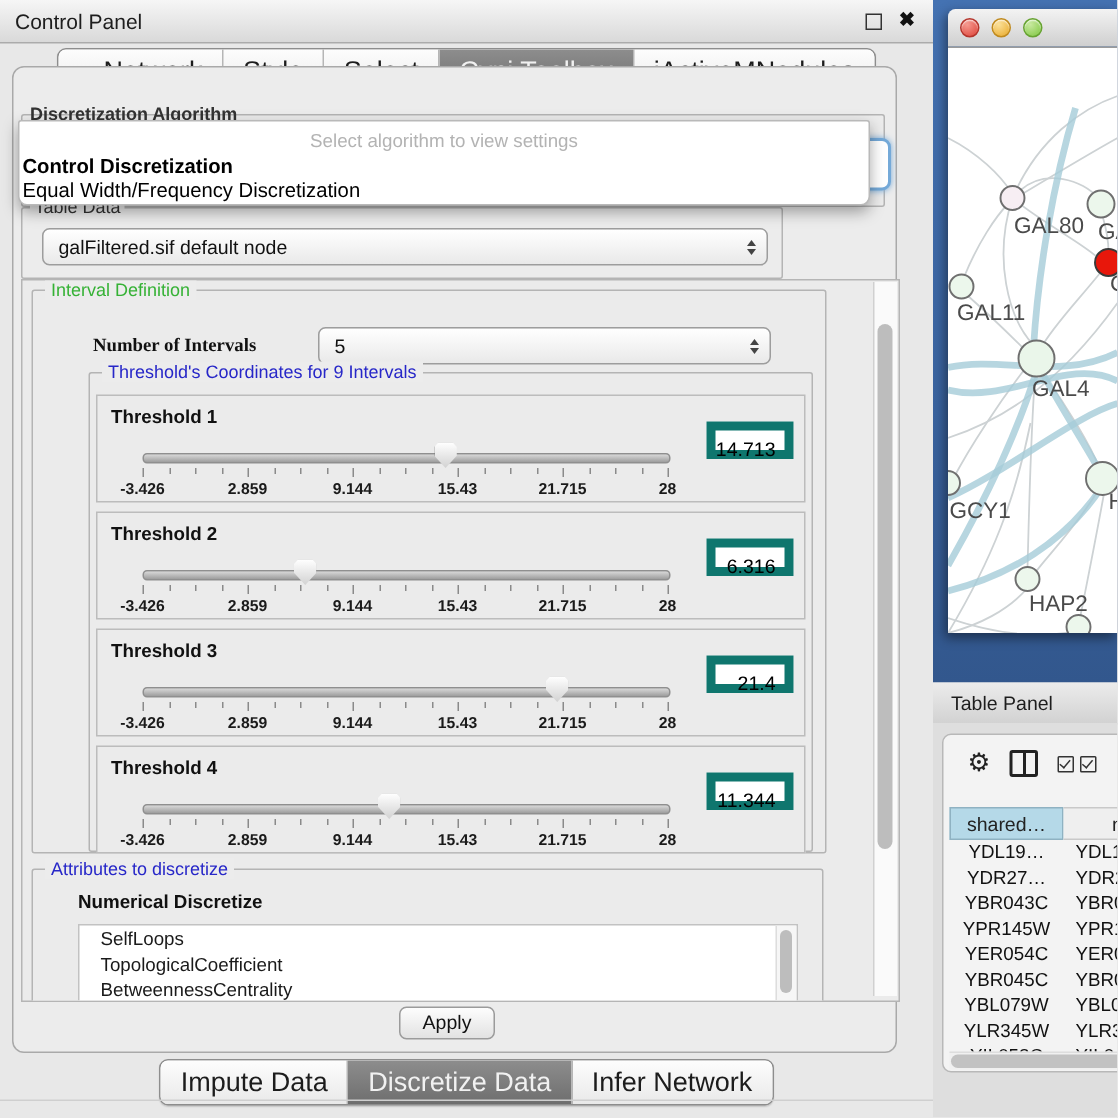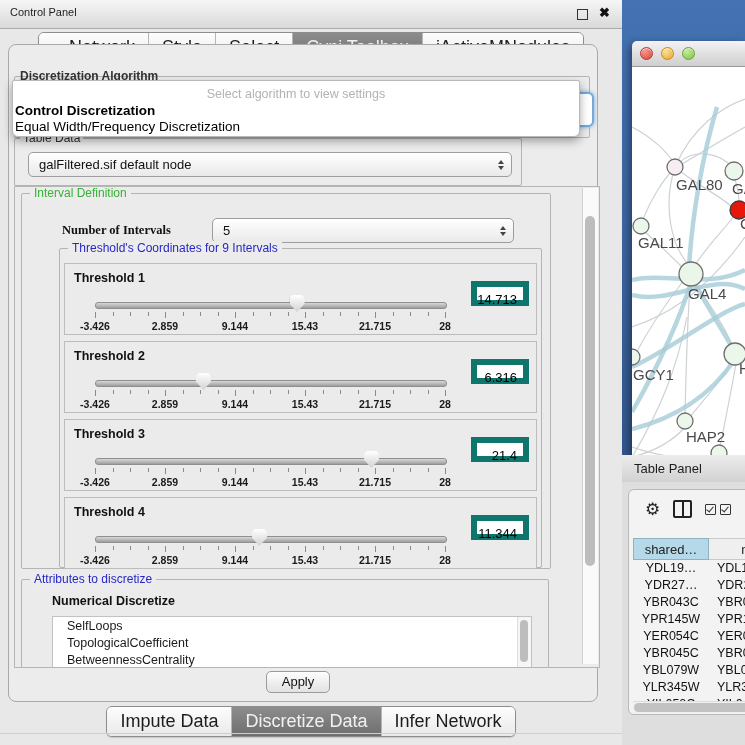--- a/index.html
+++ b/index.html
@@ -2,21 +2,21 @@
 <html><head>
 <meta charset="utf-8">
 <style>
   html,body{margin:0;padding:0;background:#e8e8e8;}
   #screen{position:relative;width:745px;height:745px;overflow:hidden;
     font-family:"Liberation Sans",sans-serif;background:#e8e8e8;color:#222;}
 
   
   #titlebar{position:absolute;left:0;top:0;width:622px;height:28px;
     background:linear-gradient(#f6f6f6,#d9d9d9);border-bottom:1px solid #ababab;}
-  #titlebar .title{position:absolute;left:10px;top:6px;font-size:11px;color:#1d1d1d;}
+  #titlebar .title{position:absolute;left:10px;top:6px;font-size:14px;color:#1d1d1d;}
   #titlebar .float{position:absolute;right:34px;top:9px;width:9px;height:9px;border:1.5px solid #333;background:transparent;}
   #titlebar .close{position:absolute;right:12px;top:5px;font-size:13px;font-weight:bold;color:#111;}
 
   
   .segbar{position:absolute;width:622px;text-align:center;}
   #tabbar-top{top:32px;}
   #tabbar-bottom{top:706px;}
   .segctl{display:inline-flex;border:1px solid #8d8d8d;border-radius:6px;overflow:hidden;
     background:#fbfbfb;box-shadow:0 1px 1px rgba(0,0,0,.15);}
   .seg{display:flex;align-items:flex-end;gap:5px;padding:4px 13px;font-size:18px;color:#1c1c1c;
@@ -100,21 +100,21 @@
   #apply-btn{position:absolute;left:266px;top:671px;width:62px;height:20px;
     background:linear-gradient(#fdfdfd,#e2e2e2);border:1px solid #9b9b9b;border-radius:5px;
     font-size:13px;color:#111;text-align:center;line-height:19px;}
 
   #bottom-line{position:absolute;left:0;top:733px;width:622px;height:1px;background:#cfcfcf;}
 
   
   #desktop{position:absolute;left:622px;top:0;width:123px;height:455px;
     background:linear-gradient(180deg,#4472b2 0%,#3a639f 60%,#32578d 100%);}
   #net-window{position:absolute;left:632px;top:6px;width:113px;height:416px;
-    border-radius:5px 0 0 0;overflow:hidden;box-shadow:-2px 3px 8px rgba(0,0,0,.45);margin-top:35px;}
+    border-radius:5px 0 0 0;overflow:hidden;box-shadow:-2px 3px 8px rgba(0,0,0,.45);}
   #net-titlebar{height:25px;background:linear-gradient(#f3f3f3,#cfcfcf);border-bottom:1px solid #9a9a9a;
     display:flex;align-items:center;padding-left:8px;gap:8px;}
   .light{width:13px;height:13px;border-radius:50%;box-shadow:inset 0 1px 1px rgba(255,255,255,.7);}
   .light.red{background:radial-gradient(circle at 35% 30%,#f59a90,#dd4136);border:1px solid #b5362d;box-sizing:border-box;}
   .light.yellow{background:radial-gradient(circle at 35% 30%,#fbe099,#e8a826);border:1px solid #c08a1e;box-sizing:border-box;}
   .light.green{background:radial-gradient(circle at 35% 30%,#c8e9a0,#7dc63e);border:1px solid #67a332;box-sizing:border-box;}
   #net-canvas{height:391px;background:#fff;}
 
   #tp-titlebar{position:absolute;left:622px;top:455px;width:123px;height:27px;
     background:linear-gradient(#ececec,#d2d2d2);border-bottom:1px solid #b0b0b0;}

